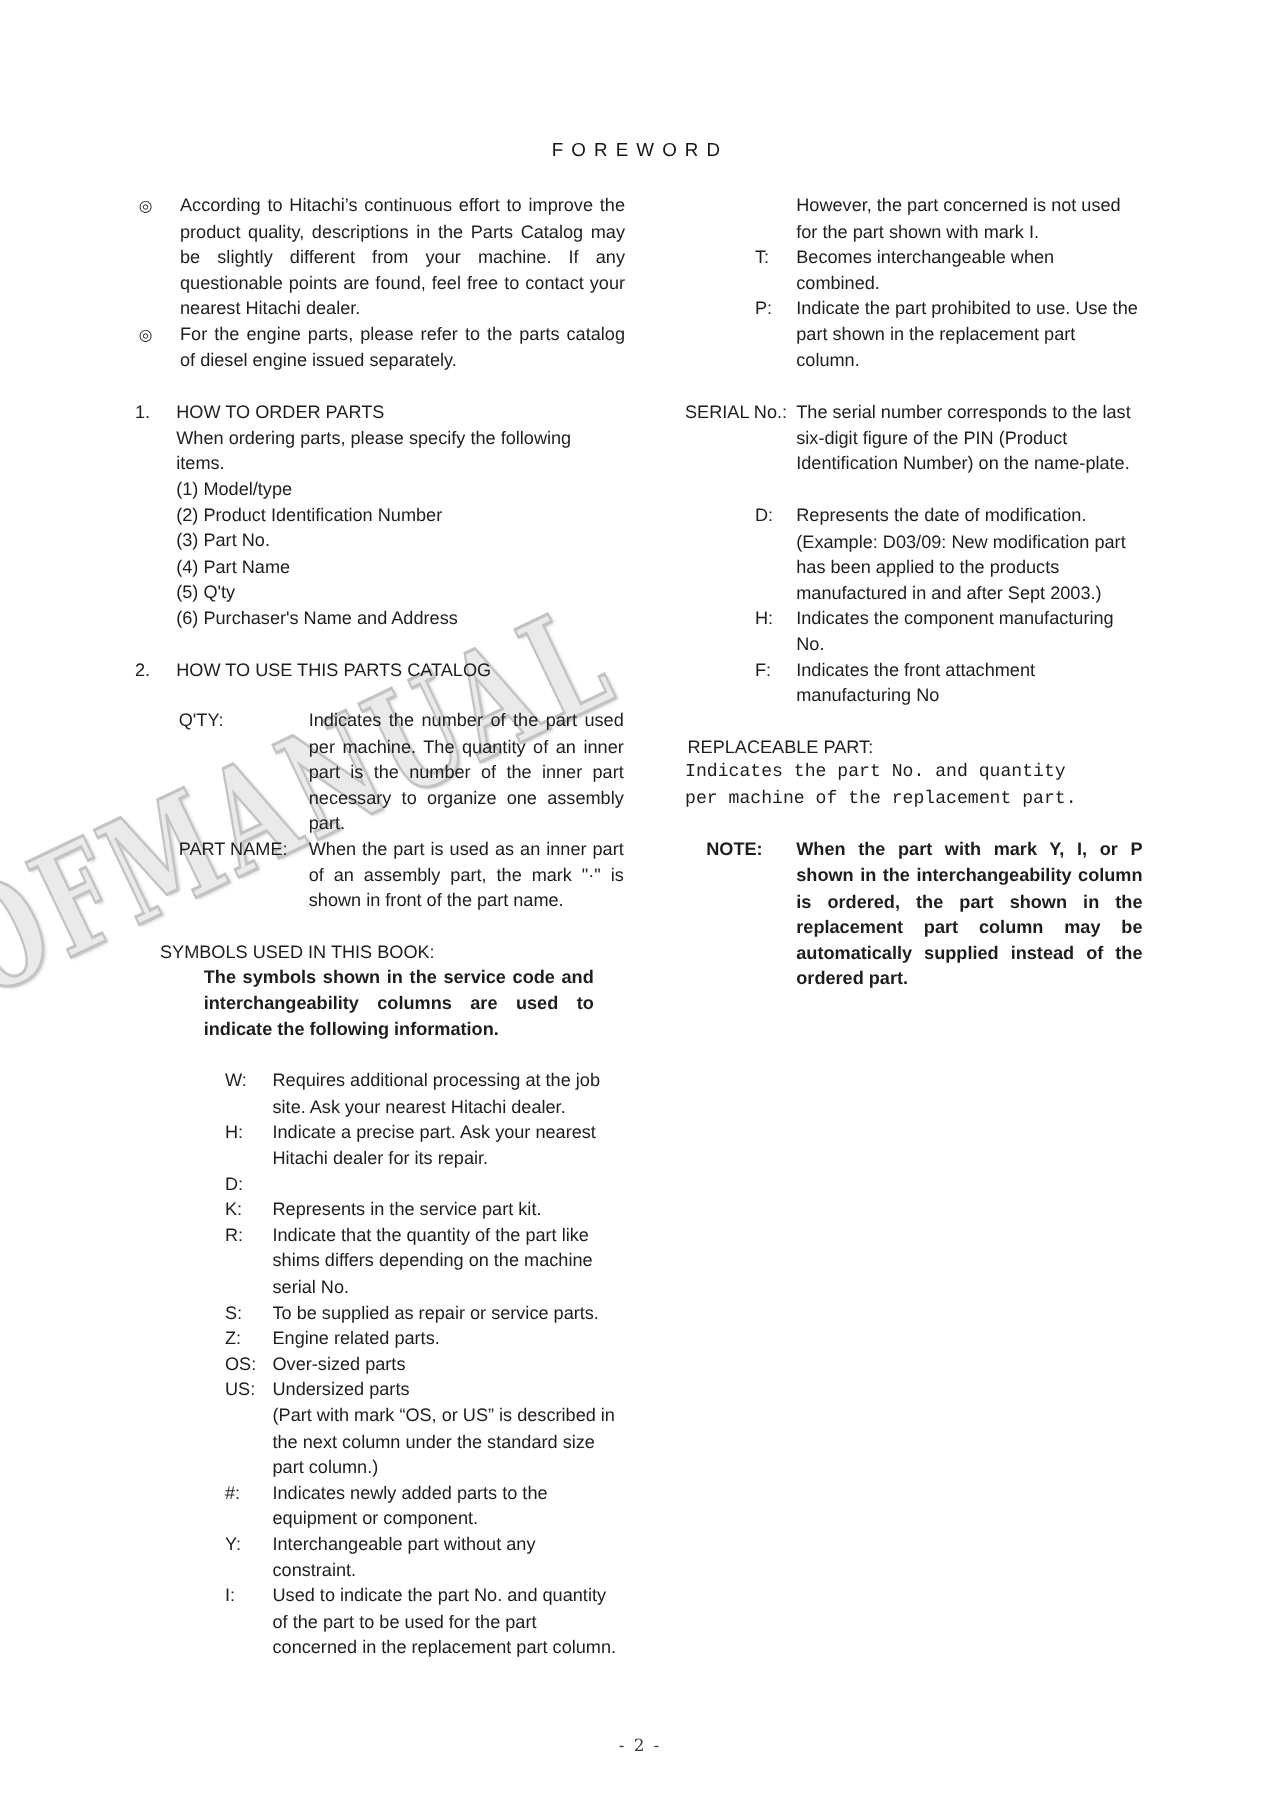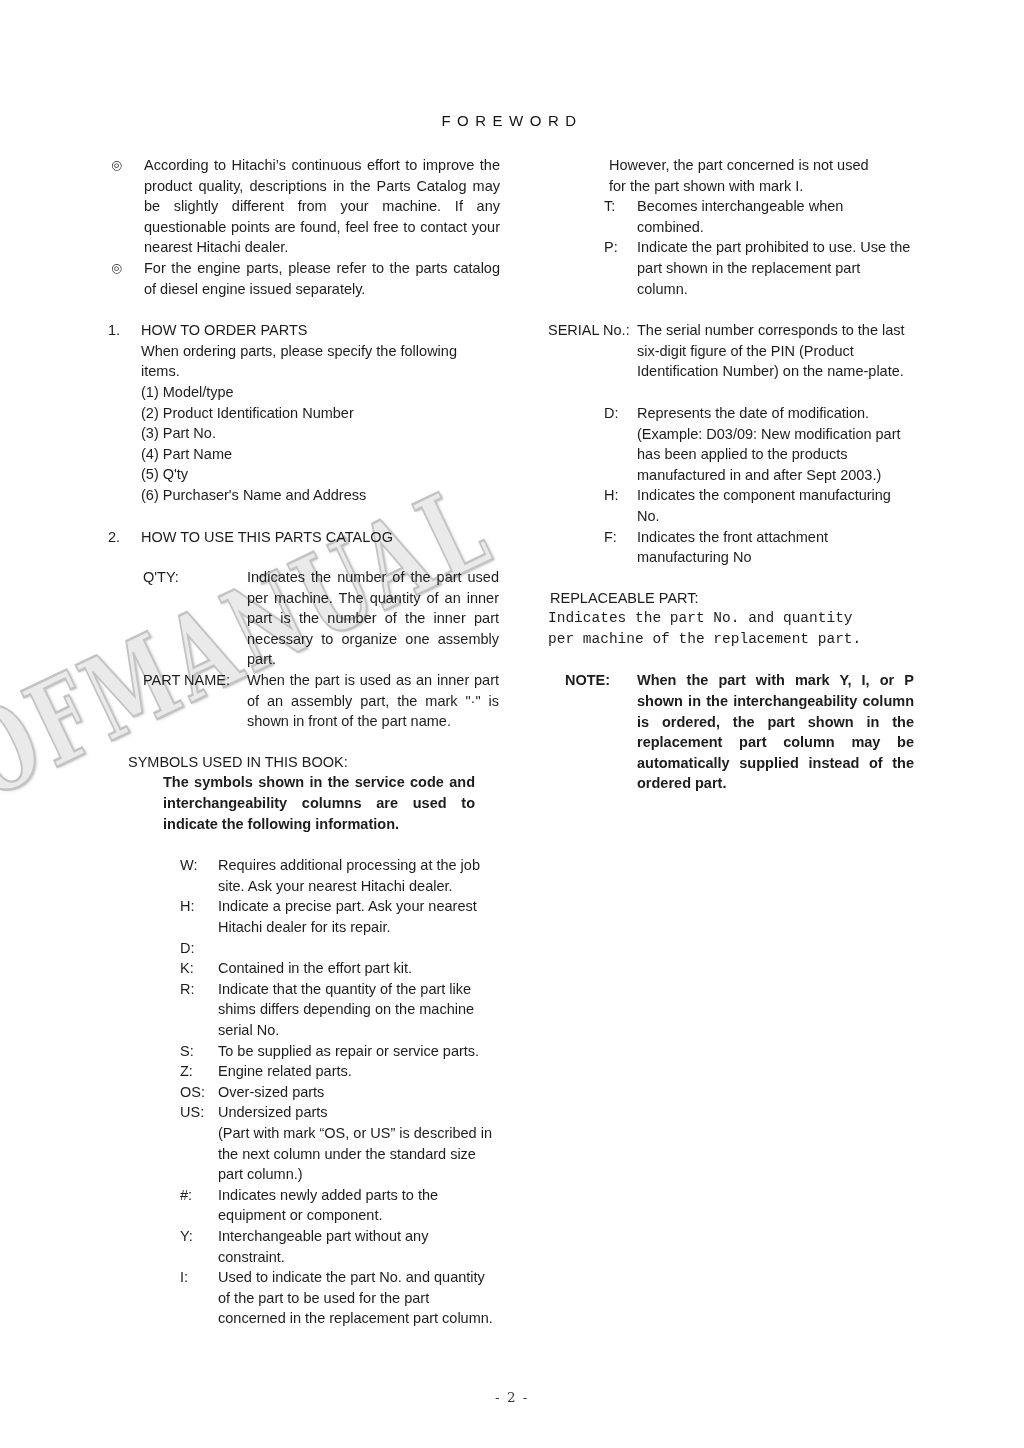--- a/index.html
+++ b/index.html
@@ -25,21 +25,21 @@
   .w340{width:340px;}
   .section{margin-top:21px;}
   .terms{margin-top:20px;}
   .term-label{width:104px;margin-left:35px;}
   .term-text{width:252px;}
   .symhead{margin-top:20px;margin-left:20px;}
   .symintro{margin-left:55px;width:312px;font-weight:bold;}
   .symlist{margin-top:21px;margin-left:72px;}
   .scode{width:38px;}
   .stext{width:276px;}
-  .cont{margin-left:61px;width:276px;}
+  .cont{margin-left:89px;width:276px;}
   .rcode{margin-left:56px;width:33px;}
   .rtext{width:275px;}
   .serial{margin-top:21px;}
   .serial-label{width:89px;}
   .serial-text{width:280px;}
   .rsyms{margin-top:21px;}
   .repl{margin-top:20px;}
   .repl-head{margin-left:2px;}
   .repl-text{width:332px;font-family:Liberation Mono, monospace;}
   .noterow{margin-top:21px;font-weight:bold;}
@@ -108,21 +108,21 @@
       </div>
       <div class="row">
         <div class="cell scode">H:</div>
         <div class="cell stext">Indicate a precise part. Ask your nearest Hitachi dealer for its repair.</div>
       </div>
       <div class="row">
         <div class="cell scode">D:</div>
       </div>
       <div class="row">
         <div class="cell scode">K:</div>
-        <div class="cell stext">Contained in the effort part kit.</div>
+        <div class="cell stext">Represents in the service part kit.</div>
       </div>
       <div class="row">
         <div class="cell scode">R:</div>
         <div class="cell stext">Indicate that the quantity of the part like shims differs depending on the machine serial No.</div>
       </div>
       <div class="row">
         <div class="cell scode">S:</div>
         <div class="cell stext">To be supplied as repair or service parts.</div>
       </div>
       <div class="row">

